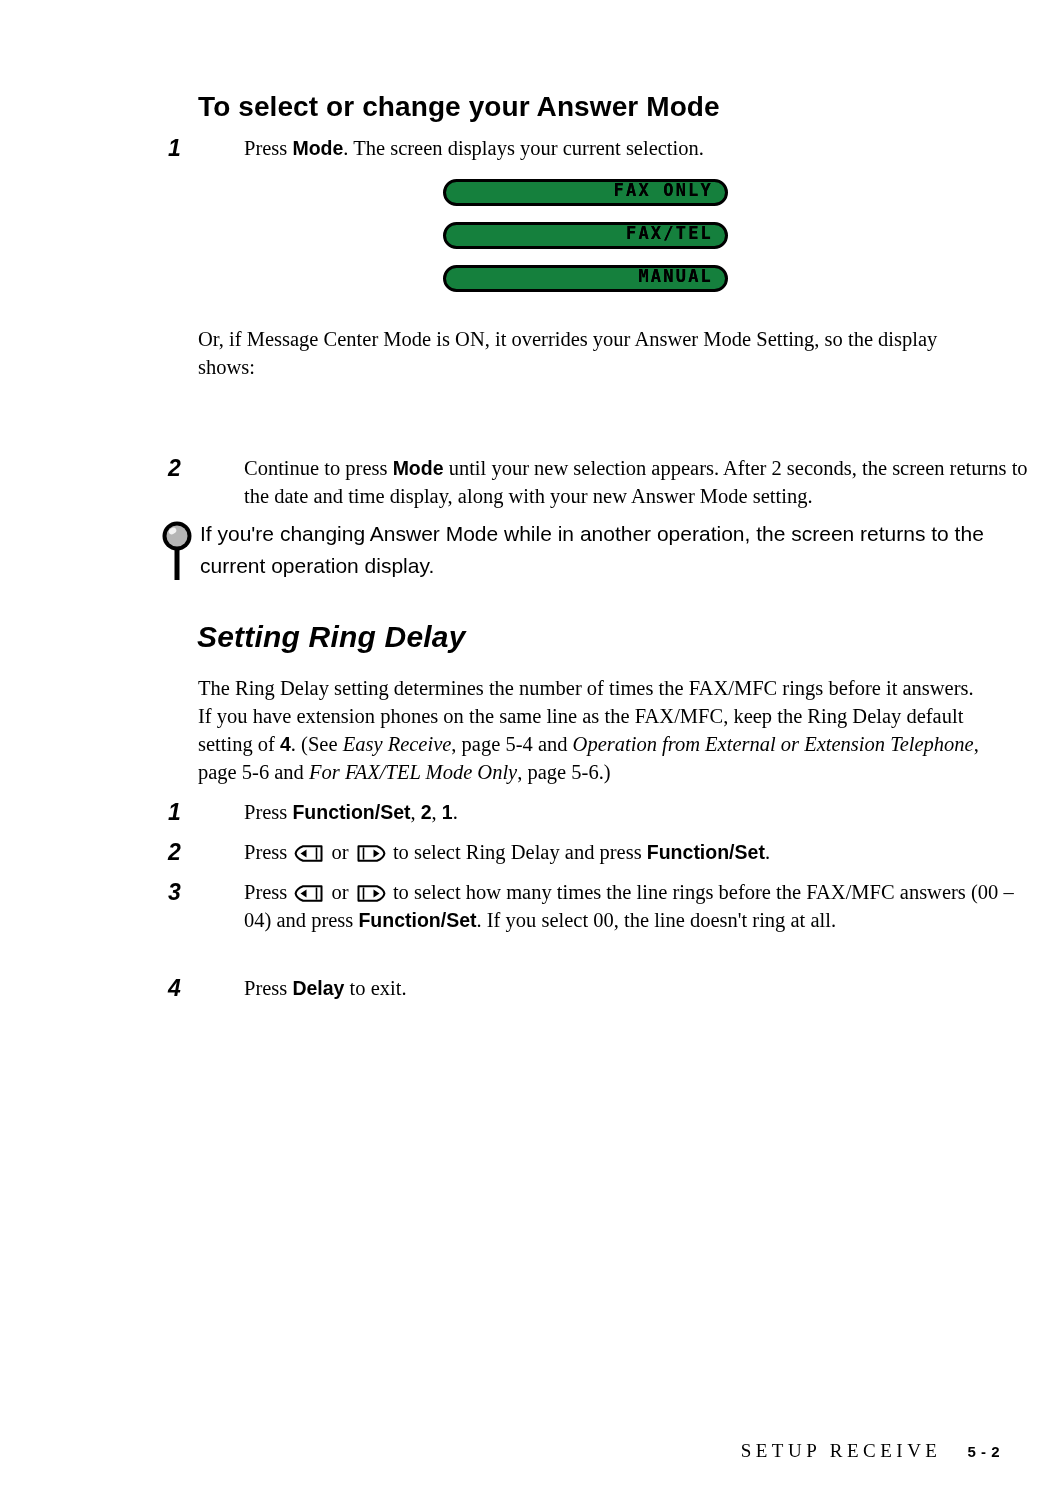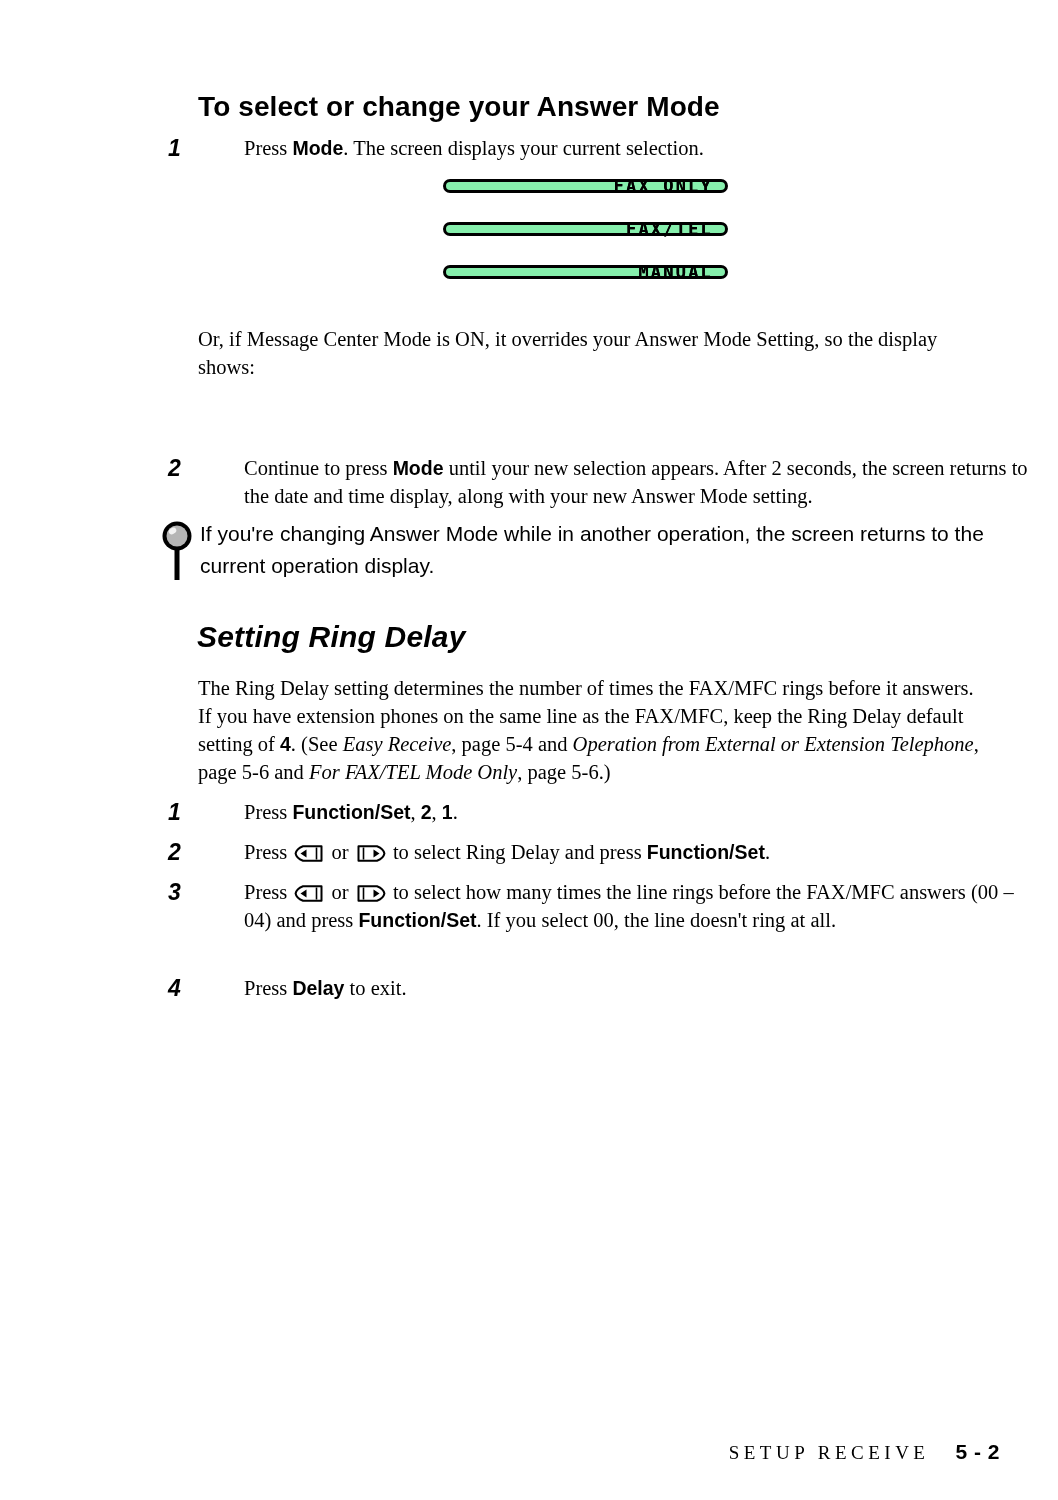--- a/index.html
+++ b/index.html
@@ -86,27 +86,27 @@
     font-size: 19.5px;
   }
   .it {
     font-style: italic;
   }
 
   
   .lcd {
     position: absolute;
     width: 285px;
-    height: 14px;
+    height: 27px;
     border: 3px solid #000000;
     border-radius: 14px;
-    background: #86efac;
+    background: #15803d;
     box-sizing: border-box;
     display: flex;
-    align-items: center;
+    align-items: flex-start;
     justify-content: flex-end;
   }
   .lcd-text {
     font-family: "DejaVu Sans Mono", monospace;
     font-size: 17px;
     font-weight: bold;
     letter-spacing: 2.2px;
     padding-right: 12px;
     white-space: pre;
     line-height: 1;
@@ -159,21 +159,21 @@
   }
   .footer-title {
     font-family: "Liberation Serif", serif;
     font-size: 19px;
     letter-spacing: 4.5px;
     font-variant: small-caps;
   }
   .footer-page {
     font-family: "Liberation Sans", sans-serif;
     font-weight: bold;
-    font-size: 21px;
+    font-size: 15px;
     margin-left: 26px;
     letter-spacing: 0.5px;
   }
 </style>
 </head>
 <body>
 
 <div class="page">
 
   <div class="sub-heading">To select or change your Answer Mode</div>

